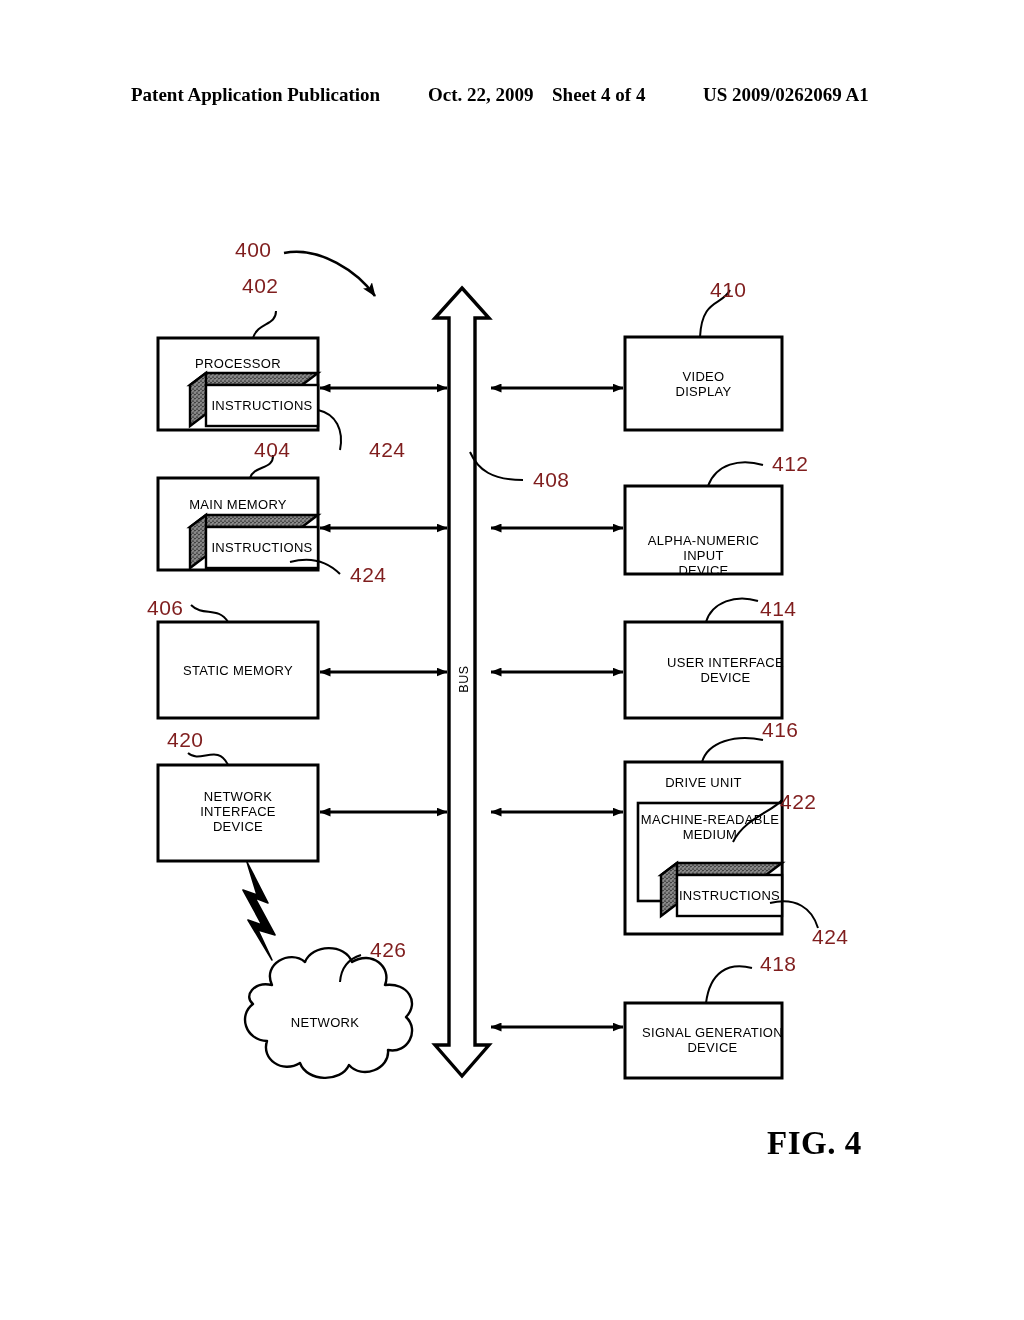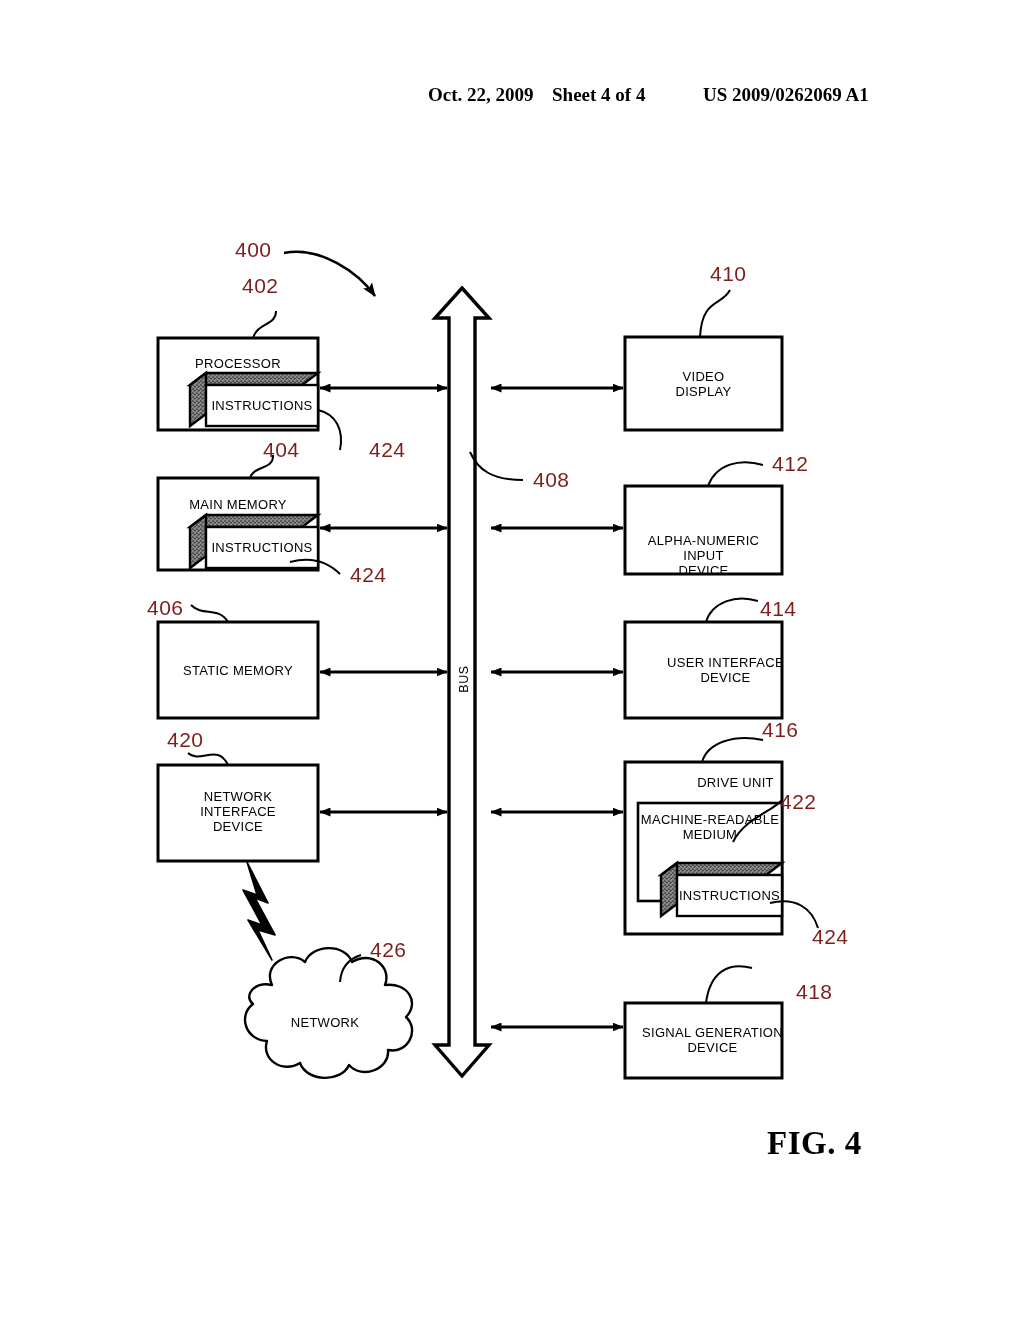--- a/index.html
+++ b/index.html
@@ -82,20 +82,21 @@
     font-family: "Liberation Serif", serif;
     font-weight: bold;
     font-size: 33px;
     letter-spacing: 0.5px;
   }
 </style>
 </head>
 <body>
 
 <div id="page-header">
+  <span class="hdr-left">Patent Application Publication</span>
   <span class="hdr-date">Oct. 22, 2009</span>
   <span class="hdr-sheet">Sheet 4 of 4</span>
   <span class="hdr-right">US 2009/0262069 A1</span>
 </div>
 
 <div id="figure-canvas">
 
   <svg id="figure-svg" viewBox="0 0 1024 1320" xmlns="http://www.w3.org/2000/svg">
     <defs>
       <marker id="ah" markerWidth="11" markerHeight="9" refX="10.5" refY="4.5" orient="auto" markerUnits="userSpaceOnUse">
@@ -233,44 +234,44 @@
   <div class="box-label" style="left:625px; top:369px; width:157px;">VIDEO
 DISPLAY</div>
 
   <div class="box-label" style="left:625px; top:533px; width:157px;">ALPHA-NUMERIC
 INPUT
 DEVICE</div>
 
   <div class="box-label" style="left:625px; top:655px; width:157px;padding-left:22px;">USER INTERFACE
 DEVICE</div>
 
-  <div class="box-label" style="left:625px; top:775px; width:157px;padding-left:32px;">DRIVE UNIT</div>
+  <div class="box-label" style="left:625px; top:775px; width:157px;">DRIVE UNIT</div>
 
   <div class="box-label" style="left:638px; top:812px; width:144px;">MACHINE-READABLE
 MEDIUM</div>
 
   <div class="box-label" style="left:677px; top:888px; width:105px;">INSTRUCTIONS</div>
 
   <div class="box-label" style="left:625px; top:1025px; width:157px;padding-left:9px;">SIGNAL GENERATION
 DEVICE</div>
 
   <div class="box-label" style="left:255px; top:1015px; width:140px;">NETWORK</div>
 
   <div class="bus-label" style="left:444px; top:672px; width:40px; text-align:center;">BUS</div>
 
   <div class="ref-num" style="left:235px; top:238px;">400</div>
   <div class="ref-num" style="left:242px; top:274px;">402</div>
-  <div class="ref-num" style="left:263px; top:438px;text-align:right;">404</div>
+  <div class="ref-num" style="left:254px; top:438px;text-align:right;">404</div>
   <div class="ref-num" style="left:147px; top:596px;">406</div>
   <div class="ref-num" style="left:533px; top:468px;">408</div>
-  <div class="ref-num" style="left:710px; top:262px;">410</div>
+  <div class="ref-num" style="left:710px; top:278px;">410</div>
   <div class="ref-num" style="left:772px; top:452px;">412</div>
   <div class="ref-num" style="left:760px; top:597px;">414</div>
   <div class="ref-num" style="left:762px; top:718px;">416</div>
-  <div class="ref-num" style="left:796px; top:952px;margin-top:28px;">418</div>
+  <div class="ref-num" style="left:760px; top:952px;">418</div>
   <div class="ref-num" style="left:167px; top:728px;">420</div>
   <div class="ref-num" style="left:780px; top:790px;">422</div>
   <div class="ref-num" style="left:369px; top:438px;">424</div>
   <div class="ref-num" style="left:350px; top:563px;">424</div>
   <div class="ref-num" style="left:812px; top:925px;">424</div>
   <div class="ref-num" style="left:370px; top:938px;">426</div>
 
   <div id="fig-caption">FIG. 4</div>
 </div>
 

